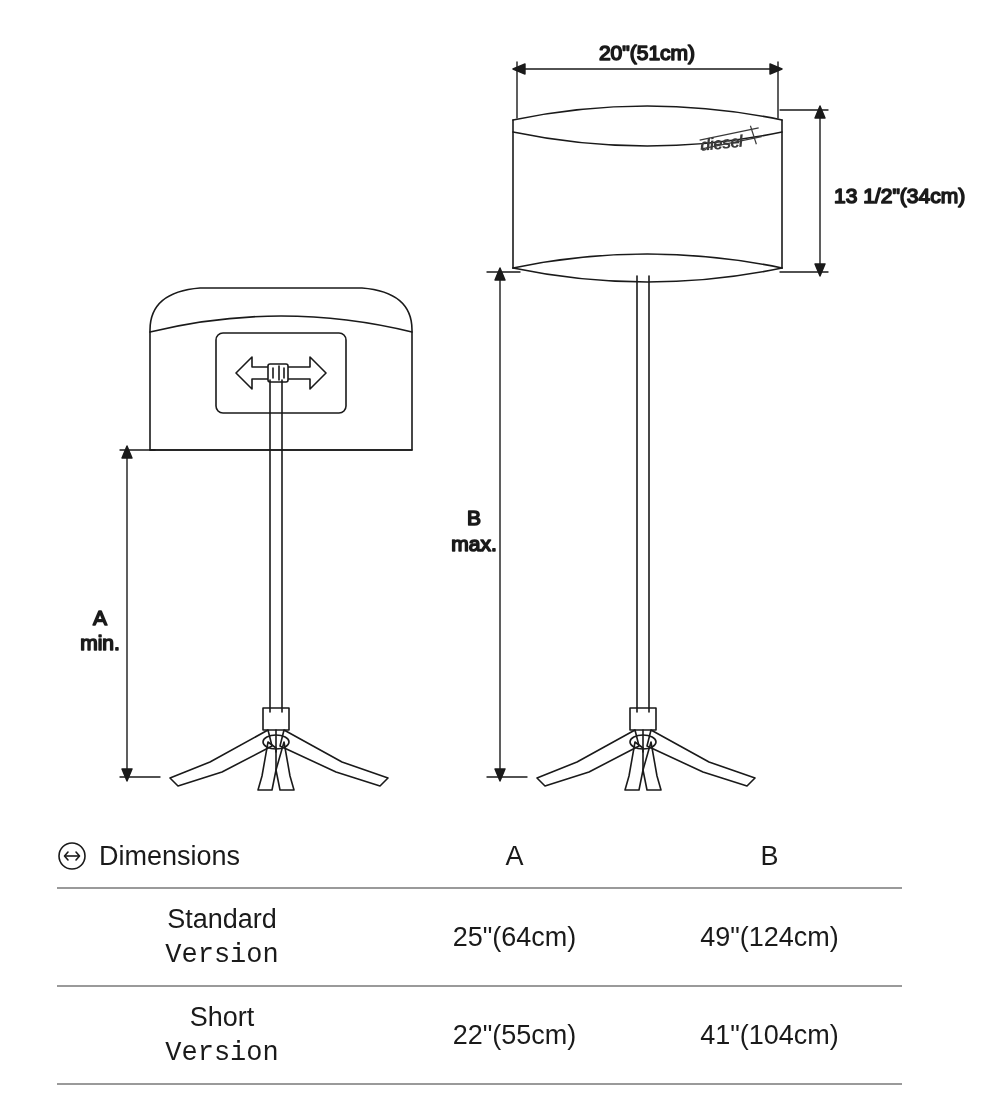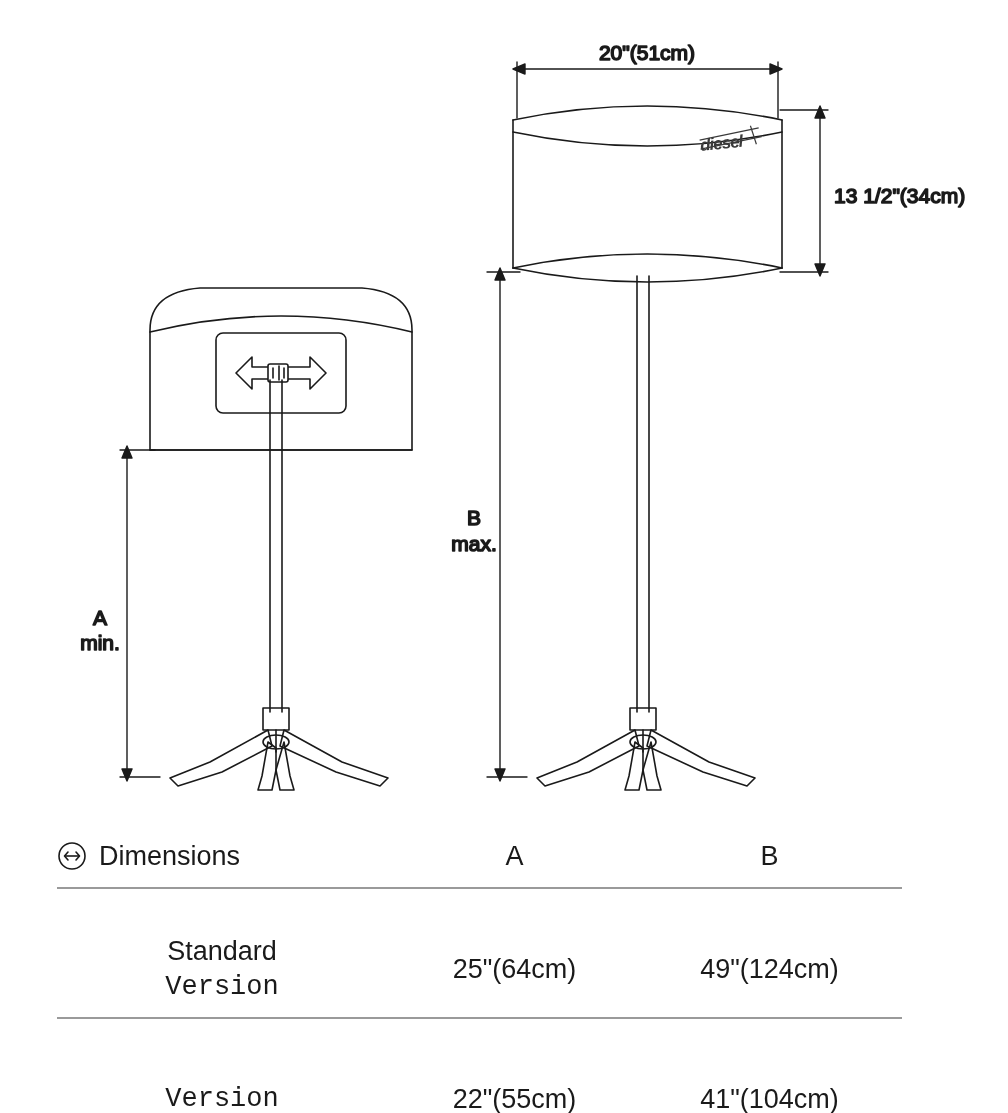--- a/index.html
+++ b/index.html
@@ -61,21 +61,20 @@
   .dim-icon {
     width: 30px;
     height: 30px;
     flex: none;
   }
   .dim-row {
     display: flex;
     align-items: center;
     height: 96px;
     border-bottom: 2px solid #9a9a9a;
-    margin-top: 32px;
   }
   .dim-row .cell-name {
     width: 330px;
     text-align: center;
     font-size: 27px;
     line-height: 1.35;
   }
   .dim-row .cell-val {
     width: 255px;
     text-align: center;
@@ -226,20 +225,21 @@
       <div class="cell-name">
         <span class="nm1">Standard</span>
         <span class="nm2">Version</span>
       </div>
       <div class="cell-val">25"(64cm)</div>
       <div class="cell-val">49"(124cm)</div>
     </div>
 
     <div class="dim-row">
       <div class="cell-name">
+        <span class="nm1">Short</span>
         <span class="nm2">Version</span>
       </div>
       <div class="cell-val">22"(55cm)</div>
       <div class="cell-val">41"(104cm)</div>
     </div>
 
   </div>
 
 </div>
 

